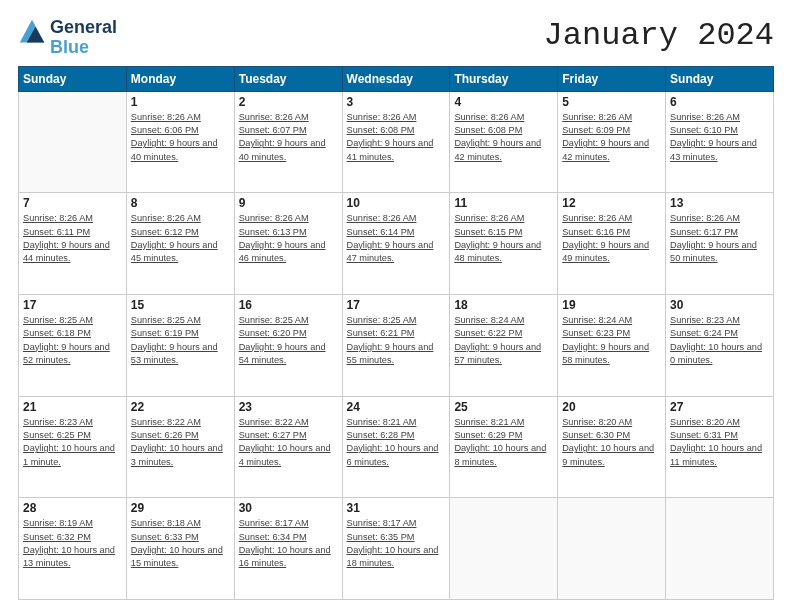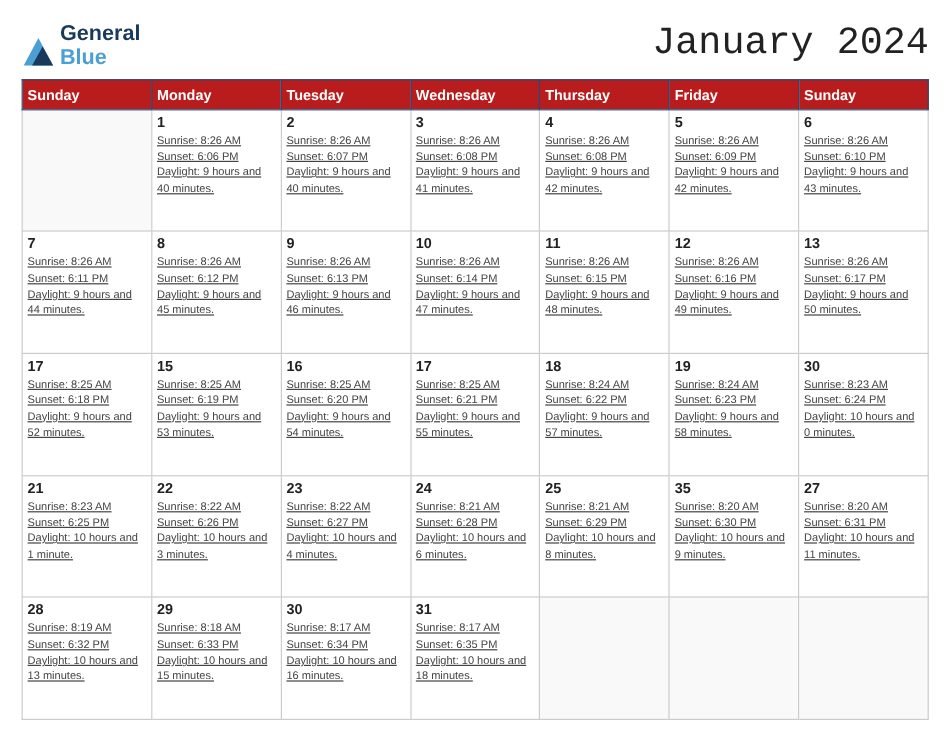--- a/index.html
+++ b/index.html
@@ -18,21 +18,21 @@
       flex-direction: column;
     }
     .header {
       display: flex;
       justify-content: space-between;
       align-items: flex-start;
       margin-bottom: 8px;
     }
     .logo {
       display: flex;
-      align-items: flex-end;
+      align-items: flex-start;
       gap: 4px;
     }
     .logo-text {
       font-size: 18px;
       font-weight: bold;
       color: #1a3a5c;
       line-height: 1.1;
     }
     .logo-text span {
       color: #4a9fd4;
@@ -57,21 +57,21 @@
       margin-top: 2px;
     }
     .calendar {
       flex: 1;
       border: 1px solid #ccc;
       border-collapse: collapse;
       width: 100%;
       table-layout: fixed;
     }
     .calendar th {
-      background: #b91c1c;
+      background: #0369a1;
       color: #fff;
       font-size: 12px;
       font-weight: bold;
       padding: 5px 4px;
       text-align: left;
       border: 1px solid #1e4d7a;
     }
     .calendar td {
       border: 1px solid #ccc;
       vertical-align: top;
@@ -233,21 +233,21 @@
           </td>
           <td>
             <span class="day-num">24</span>
 <div class="day-info">Sunrise: 8:21 AM<br>Sunset: 6:28 PM<br>Daylight: 10 hours and 6 minutes.</div>
           </td>
           <td>
             <span class="day-num">25</span>
 <div class="day-info">Sunrise: 8:21 AM<br>Sunset: 6:29 PM<br>Daylight: 10 hours and 8 minutes.</div>
           </td>
           <td>
-            <span class="day-num">35</span>
+            <span class="day-num">20</span>
 <div class="day-info">Sunrise: 8:20 AM<br>Sunset: 6:30 PM<br>Daylight: 10 hours and 9 minutes.</div>
           </td>
           <td>
             <span class="day-num">27</span>
 <div class="day-info">Sunrise: 8:20 AM<br>Sunset: 6:31 PM<br>Daylight: 10 hours and 11 minutes.</div>
           </td>
         </tr>
         <tr>
           <td>
             <span class="day-num">28</span>

